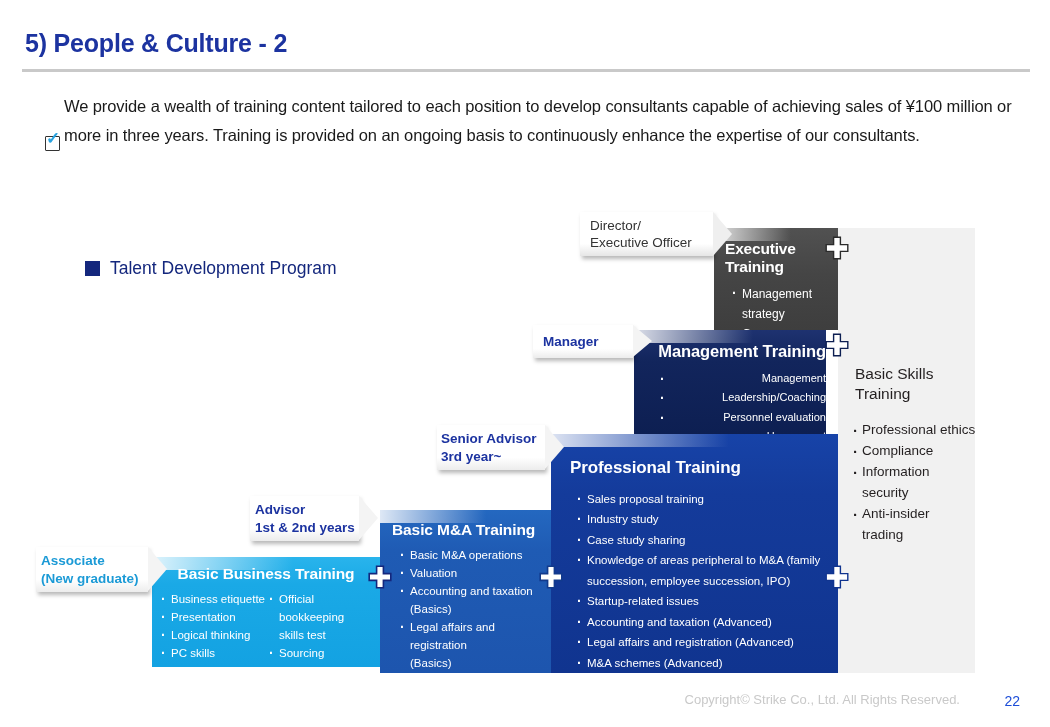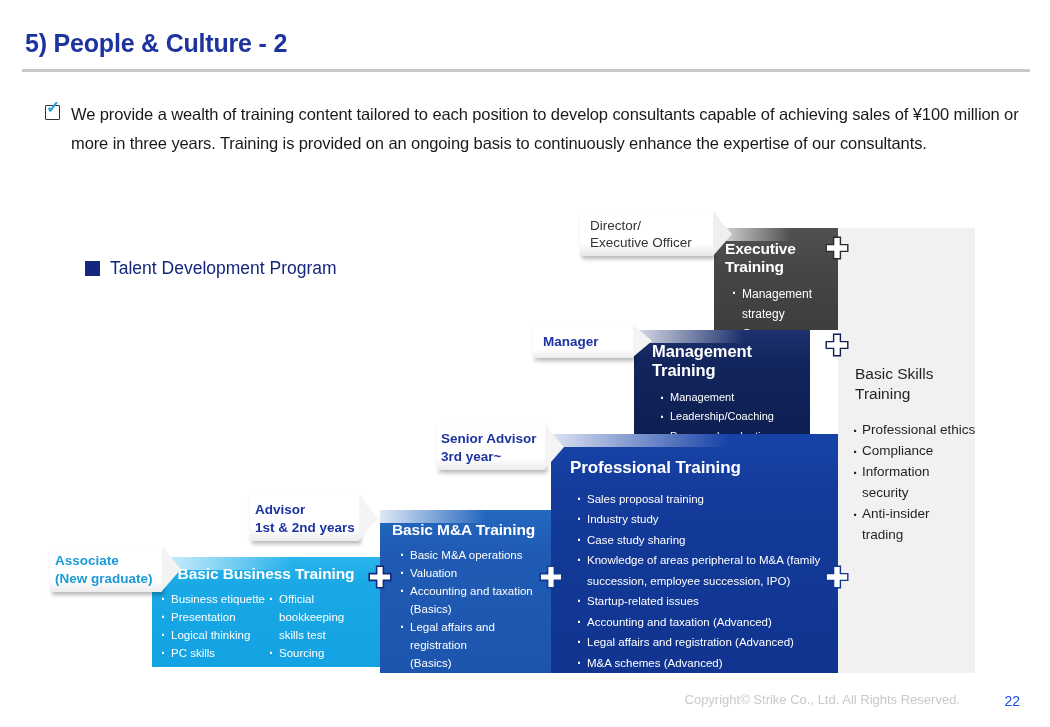--- a/index.html
+++ b/index.html
@@ -16,22 +16,22 @@
     font-size:25px; font-weight:bold; color:#1f3a93; letter-spacing:-0.2px;
     color:#1c33a0;
   }
   #title-rule{
     position:absolute; left:22px; top:69px; width:1008px; height:3px;
     background:#c9c9c9;
   }
 
   
   #lead-block{
-    position:absolute; left:45px; top:100px; width:975px;
-    display:flex; gap:11px; align-items:flex-start;
+    position:absolute; left:45px; top:92px; width:975px;
+    display:flex; gap:4px; align-items:flex-end;
   }
   #lead-check{
     width:15px;height:15px;margin-top:5px;flex:0 0 15px;
     border:1.6px solid #333; position:relative; border-radius:1px;
   }
   #lead-check::after{
     content:"✓"; position:absolute; left:0px; top:-7px;
     font-size:17px; color:#29a3e0; font-weight:bold; line-height:1;
   }
   #lead-text{
@@ -77,22 +77,23 @@
     left:714px; top:228px; width:124px; height:102px;
     background:linear-gradient(180deg,#515151 0%,#454545 45%,#3e3e3e 100%);
   }
   #exec-block .block-head{
     font-size:15.5px; line-height:1.16; padding:12px 0 0 11px; letter-spacing:-0.2px;
   }
   #exec-block ul{ font-size:12px; line-height:1.68; padding:8px 0 0 18px; }
 
   
   #mgmt-block{
-    left:634px; top:330px; width:176px; height:104px;
+    left:634px; top:330px; width:192px; height:104px;
     background:linear-gradient(180deg,#1e3270 0%,#12255c 30%,#0d1f52 100%);
+    text-align:right;
   }
   #mgmt-block .block-head{
     font-size:16.5px; padding:12px 0 0 18px; letter-spacing:-0.1px;
   }
   #mgmt-block ul{ font-size:11px; line-height:1.77; padding:8px 0 0 26px; }
 
   
   #prof-block{
     left:551px; top:434px; width:287px; height:239px;
     background:linear-gradient(180deg,#1743a8 0%,#143b9b 25%,#10348f 100%);
@@ -181,21 +182,21 @@
     left:250px; top:496px; width:109px; height:45px; z-index:5;
     background:linear-gradient(180deg,#ffffff 0%,#ffffff 72%,#ececec 100%);
   }
   #chev-advisor::after{
     border-top:22.5px solid transparent; border-bottom:22.5px solid transparent;
     border-left:19px solid #f4f4f4;
   }
   #chev-advisor .chev-txt{ font-size:13.5px; padding-left:5px; }
 
   #chev-associate{
-    left:50px; top:547px; width:112px; height:45px; z-index:5;
+    left:36px; top:547px; width:112px; height:45px; z-index:5;
     background:linear-gradient(180deg,#ffffff 0%,#ffffff 72%,#ececec 100%);
     color:#1b9ad6;
   }
   #chev-associate::after{
     border-top:22.5px solid transparent; border-bottom:22.5px solid transparent;
     border-left:19px solid #f4f4f4;
   }
   #chev-associate .chev-txt{ font-size:13.5px; padding-left:5px; color:#1b9ad6; }
 
   

